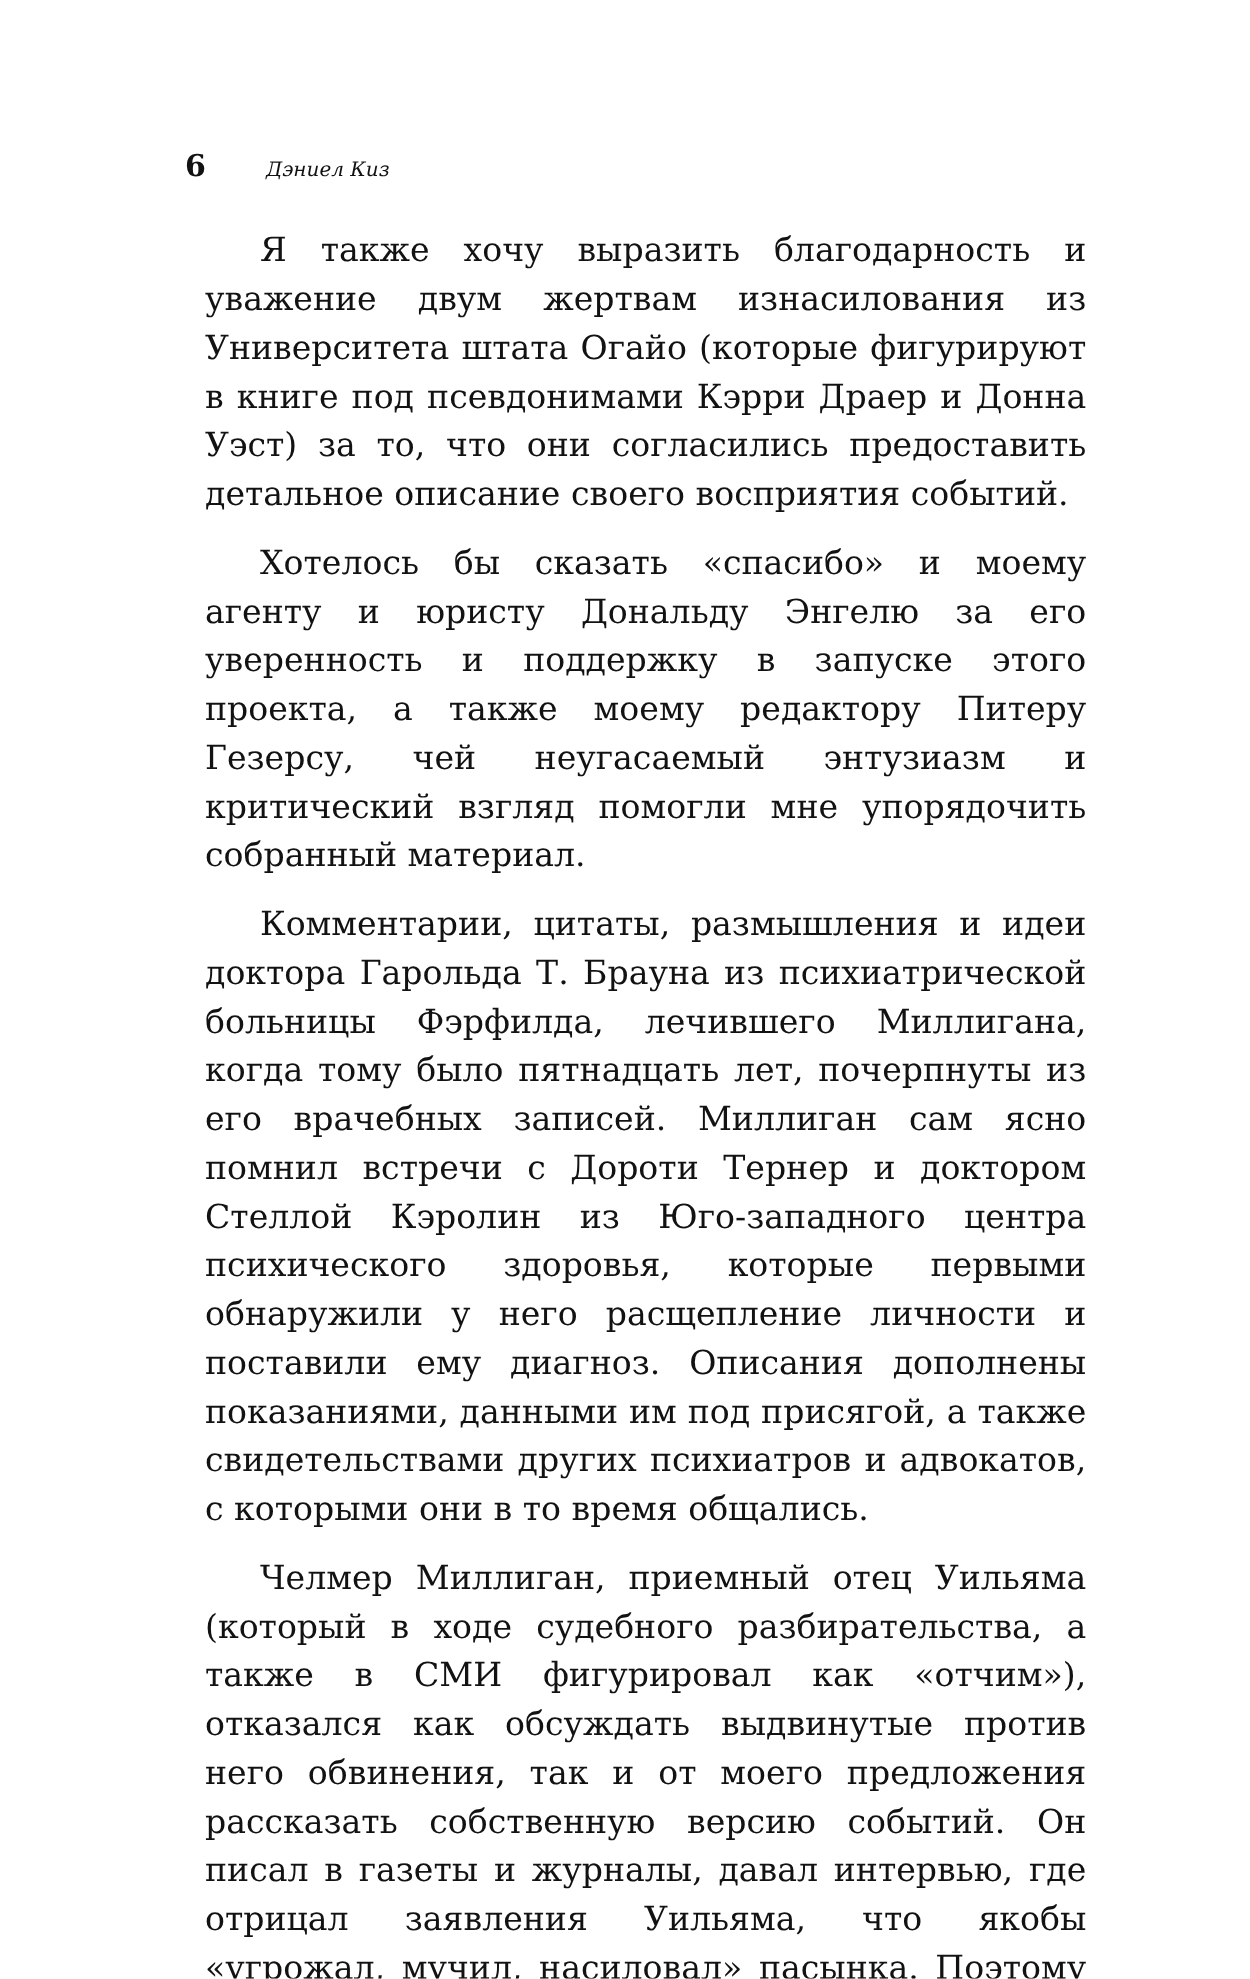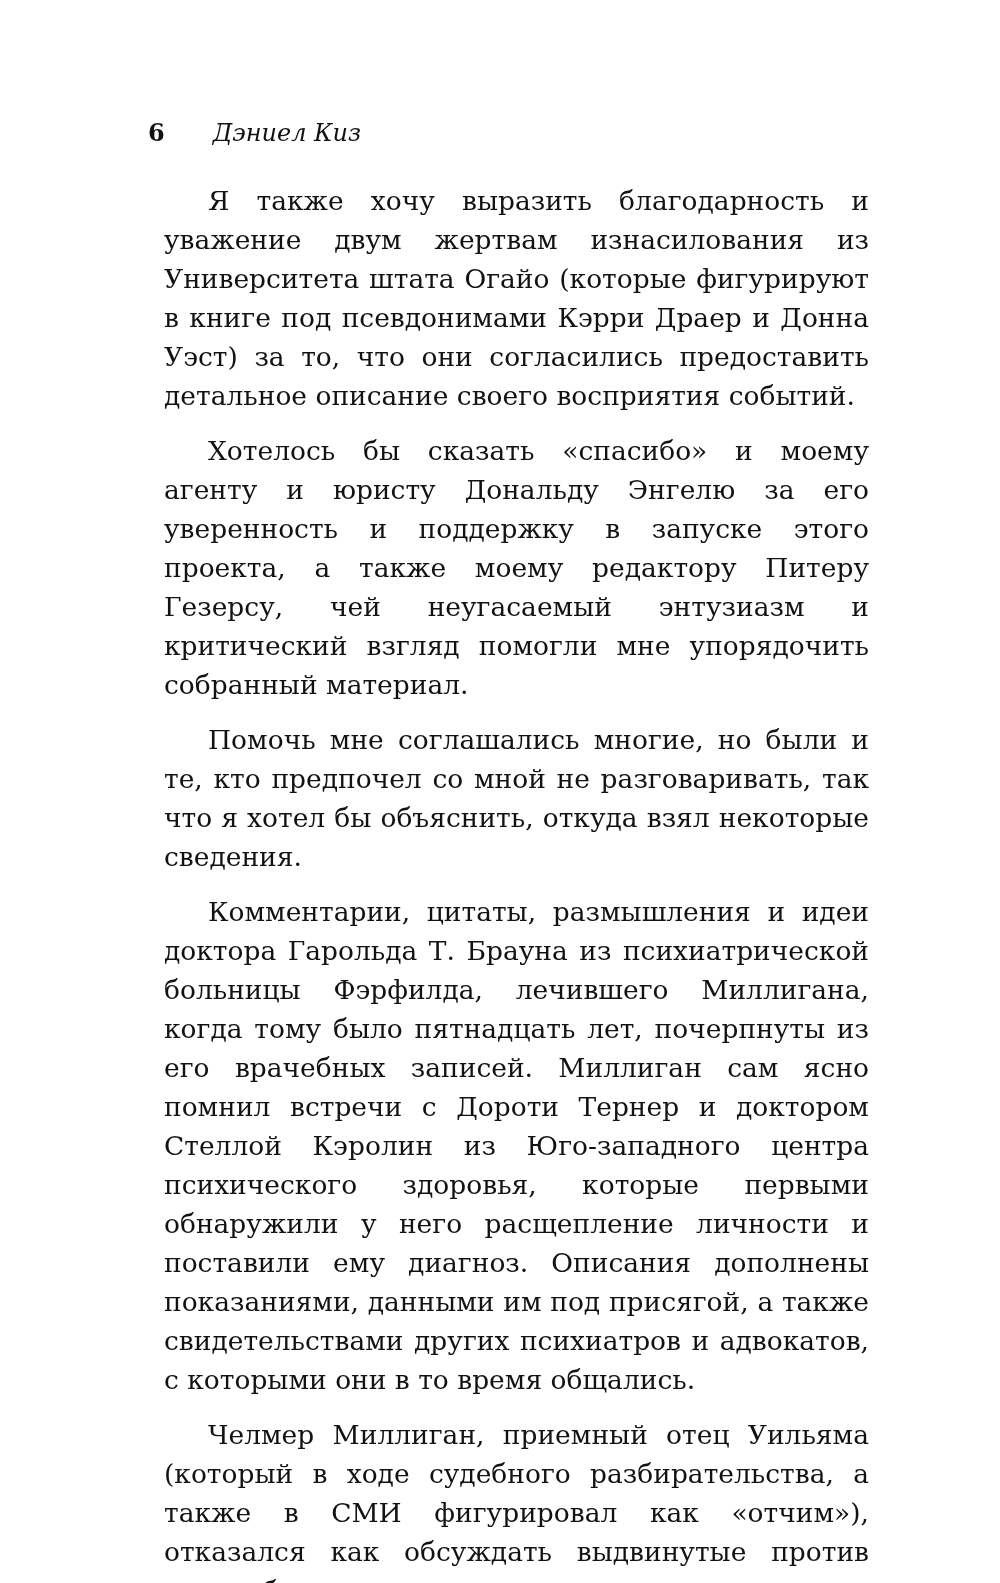--- a/index.html
+++ b/index.html
@@ -22,21 +22,21 @@
     display: flex;
     align-items: baseline;
     margin-bottom: 34px;
   }
   .page-number {
     font-size: 24px;
     font-weight: bold;
     color: #121212;
   }
   .running-head {
-    font-size: 24px;
+    font-size: 16px;
     font-style: italic;
     margin-left: 48px;
     color: #121212;
   }
   .page-body {
     font-size: 26.5px;
     line-height: 39px;
     text-align: justify;
     color: #121212;
   }
@@ -53,18 +53,17 @@
 <div class="page">
 
   <div class="page-header">
     <span class="page-number">6</span>
     <span class="running-head">Дэниел Киз</span>
   </div>
 
   <div class="page-body">
     <p>Я также хочу выразить благодарность и уважение двум жертвам изнасилования из Университета штата Огайо (которые фигурируют в книге под псевдонимами Кэрри Драер и Донна Уэст) за то, что они согласились предоставить детальное описание своего восприятия событий.</p>
     <p>Хотелось бы сказать «спасибо» и моему агенту и юристу Дональду Энгелю за его уверенность и поддержку в запуске этого проекта, а также моему редактору Питеру Гезерсу, чей неугасаемый энтузиазм и критический взгляд помогли мне упорядочить собранный материал.</p>
-    <p>Помочь мне соглашались многие, но были и те, кто предпочел со мной не разговаривать, так что я хотел бы объяснить, откуда взял некоторые сведения.</p>
     <p>Комментарии, цитаты, размышления и идеи доктора Гарольда Т. Брауна из психиатрической больницы Фэрфилда, лечившего Миллигана, когда тому было пятнадцать лет, почерпнуты из его врачебных записей. Миллиган сам ясно помнил встречи с Дороти Тернер и доктором Стеллой Кэролин из Юго-западного центра психического здоровья, которые первыми обнаружили у него расщепление личности и поставили ему диагноз. Описания дополнены показаниями, данными им под присягой, а также свидетельствами других психиатров и адвокатов, с которыми они в то время общались.</p>
     <p>Челмер Миллиган, приемный отец Уильяма (который в ходе судебного разбирательства, а также в СМИ фигурировал как «отчим»), отказался как обсуждать выдвинутые против него обвинения, так и от моего предложения рассказать собственную версию событий. Он писал в газеты и журналы, давал интервью, где отрицал заявления Уильяма, что якобы «угрожал, мучил, насиловал» пасынка. Поэтому предполагаемое поведение</p>
   </div>
 
 </div>
 
 </body></html>

